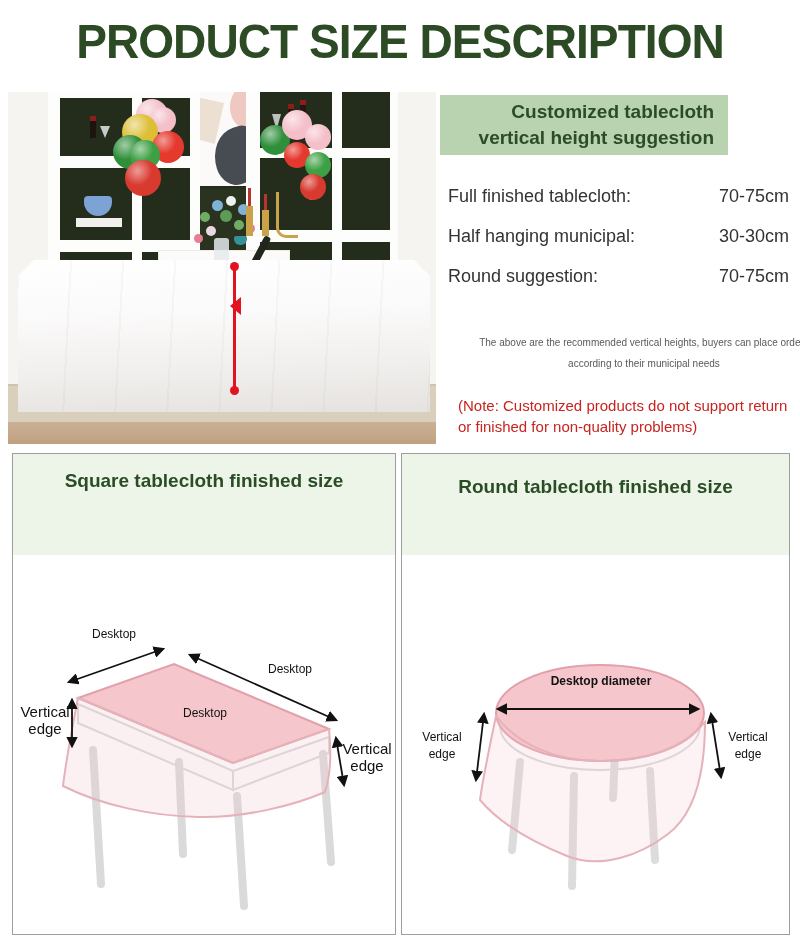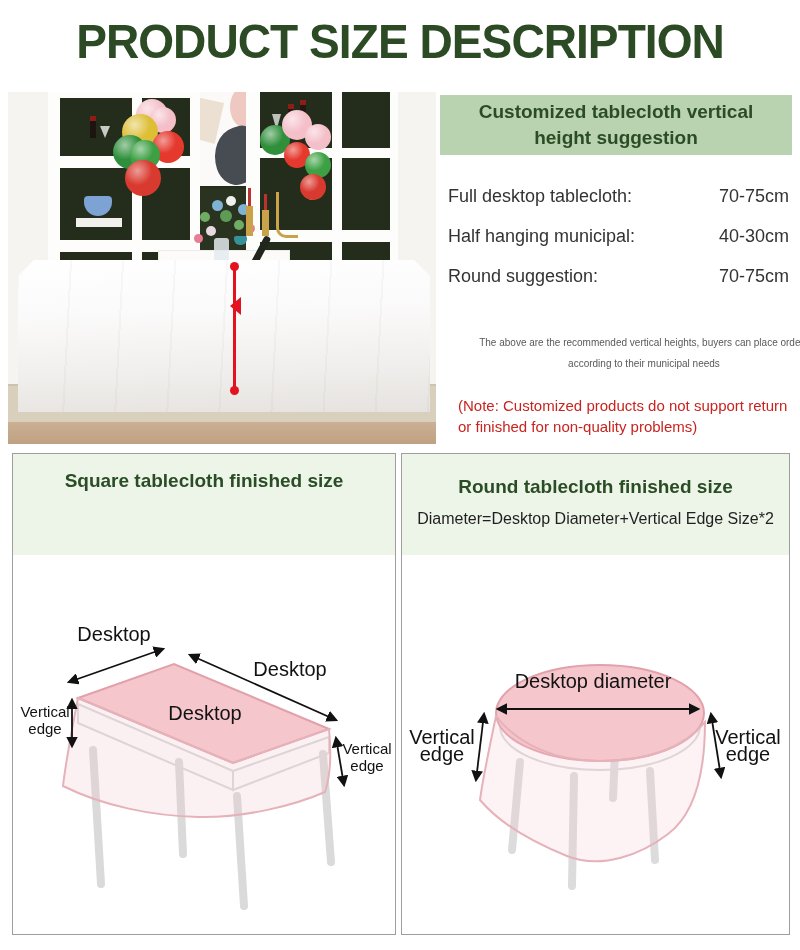--- a/index.html
+++ b/index.html
@@ -38,40 +38,40 @@
   .wood{left:0; top:330px; width:428px; height:22px; background:linear-gradient(180deg,#cbb094,#c0a182); z-index:1;}
   .measure-line{left:225px; top:174px; width:3px; height:124px; background:var(--annotation-red); z-index:6;}
   .measure-dot{width:9px; height:9px; border-radius:50%; background:var(--annotation-red); z-index:6;}
   .measure-label{left:232px; top:203px; width:146px; height:23px; background:var(--annotation-red); z-index:6;
     color:#fff; font-size:13px; font-weight:700; display:flex; align-items:center; justify-content:center;}
   .measure-arrow{left:222px; top:205px; width:0; height:0; border-top:9px solid transparent; border-bottom:9px solid transparent;
     border-right:11px solid var(--annotation-red); z-index:6;}
   .deco{position:absolute;}
 
   
-  .sg-header{left:440px; top:95px; width:352px; height:60px; background:var(--header-green-bg);
-    color:var(--header-green-text); font-size:19px; font-weight:700; text-align:center;
+  .sg-header{left:440px; top:95px; width:288px; height:60px; background:var(--header-green-bg);
+    color:var(--header-green-text); font-size:19px; font-weight:700; text-align:right;
     display:flex; align-items:center; justify-content:center; line-height:26px; padding:0 14px;}
   .sg-rows{left:448px; top:186px; width:341px;}
   .sg-row{display:flex; justify-content:space-between; font-size:18px; color:var(--body-text); margin-bottom:19px;}
   .sg-note{left:478px; top:332px; width:332px; font-size:10px; color:var(--note-gray); line-height:21px;text-align:center;}
   .sg-note-red{left:458px; top:395px; width:338px; font-size:15px; color:var(--note-red); line-height:21px;}
 
   
   .panel{border:1px solid #9e9e9e; background:#fff;}
   .panel-left{left:12px; top:453px; width:384px; height:482px;}
   .panel-right{left:401px; top:453px; width:389px; height:482px;}
   .panel-head{position:absolute; left:0; top:0; width:100%; height:101px; background:var(--panel-header-bg);
     text-align:center; padding-top:16px;}
   .panel-head h2{font-size:19px; font-weight:700; color:var(--header-green-text); margin-bottom:0;}
   .panel-head p{font-size:16px; color:#1f1f1f; line-height:23px;}
   .panel-right .panel-head{padding-top:22px;}
-  .panel-right .panel-head h2{margin-bottom:9px;}
+  .panel-right .panel-head h2{}
   .dlabel{position:absolute; font-size:15px; color:#121212; text-align:center; line-height:17px; z-index:3;}
-  .dlabel.big{font-size:20px;}
+  .dlabel.big{font-size:12px;}
   svg{position:absolute; overflow:visible;}
 </style>
 </head>
 <body>
 
 <h1 class="abs page-title">PRODUCT SIZE DESCRIPTION</h1>
 
 <div class="abs photo">
 
   <div class="abs wall-strip" style="left:148px;top:0;width:114px;height:196px;"></div>
@@ -166,26 +166,26 @@
 
   <div class="abs measure-line"></div>
   <div class="abs measure-dot" style="left:222px;top:170px;"></div>
   <div class="abs measure-dot" style="left:222px;top:294px;"></div>
   <div class="abs measure-arrow"></div>
 </div>
 
 <div class="abs sg-header">Customized tablecloth vertical height suggestion</div>
 <div class="abs sg-rows">
   <div class="sg-row">
-    <span>Full desktop tablecloth:</span>
+    <span>Full finished tablecloth:</span>
     <span>70-75cm</span>
   </div>
   <div class="sg-row">
     <span>Half hanging municipal:</span>
-    <span>40-30cm</span>
+    <span>30-30cm</span>
   </div>
   <div class="sg-row">
     <span>Round suggestion:</span>
     <span>70-75cm</span>
   </div>
 </div>
 <p class="abs sg-note">The above are the recommended vertical heights, buyers can place orders according to their municipal needs</p>
 <p class="abs sg-note-red">(Note: Customized products do not support return or finished for non-quality problems)</p>
 
 <div class="abs panel panel-left">
@@ -224,21 +224,20 @@
   <div class="dlabel big" style="left:56px;top:172px;width:90px;">Desktop</div>
   <div class="dlabel big" style="left:232px;top:207px;width:90px;">Desktop</div>
   <div class="dlabel big" style="left:147px;top:251px;width:90px;">Desktop</div>
   <div class="dlabel" style="left:3px;top:249px;width:58px;">Vertical edge</div>
   <div class="dlabel" style="left:325px;top:286px;width:58px;">Vertical edge</div>
 </div>
 
 <div class="abs panel panel-right">
   <div class="panel-head">
     <h2>Round tablecloth finished size</h2>
-    <p>Diameter=Desktop Diameter+Vertical Edge Size*2</p>
   </div>
   <svg style="left:0;top:100px;" width="387" height="381" viewBox="0 0 387 381">
     <defs>
       <marker id="ahR" viewBox="0 0 10 10" refX="8" refY="5" markerWidth="6.5" markerHeight="6.5" orient="auto-start-reverse">
         <path d="M0,0 L10,5 L0,10 z" fill="#111"></path>
       </marker>
     </defs>
 
     <ellipse cx="198" cy="172" rx="100" ry="44" fill="#fefefe" stroke="#d9d9d9" stroke-width="2"></ellipse>
     <g stroke="#dcdcdc" stroke-width="8" stroke-linecap="round">
@@ -251,16 +250,16 @@
     <ellipse cx="198" cy="159" rx="104" ry="48" fill="#f5c6cb" stroke="#e2a0ab" stroke-width="2"></ellipse>
 
     <path d="M94,162 C86,200 80,230 78,246 C100,272 135,290 165,302 C200,316 240,300 266,280 C290,262 303,226 303,168 C280,196 242,207 198,207 C154,207 116,191 94,162 Z" fill="rgba(245,198,203,0.22)" stroke="#e5b2ba" stroke-width="2"></path>
 
     <g stroke="#111" stroke-width="1.8" marker-start="url(#ahR)" marker-end="url(#ahR)">
       <line x1="96" y1="155" x2="296" y2="155"></line>
       <line x1="82" y1="160" x2="74" y2="226"></line>
       <line x1="309" y1="160" x2="319" y2="223"></line>
     </g>
   </svg>
-  <div class="dlabel big" style="left:108px;top:219px;width:166px;font-weight:400;">Desktop diameter</div>
+  <div class="dlabel big" style="left:116px;top:219px;width:166px;font-weight:700;">Desktop diameter</div>
   <div class="dlabel big" style="left:7px;top:275px;width:66px;">Vertical edge</div>
   <div class="dlabel big" style="left:313px;top:275px;width:66px;">Vertical edge</div>
 </div>
 
 </body></html>

